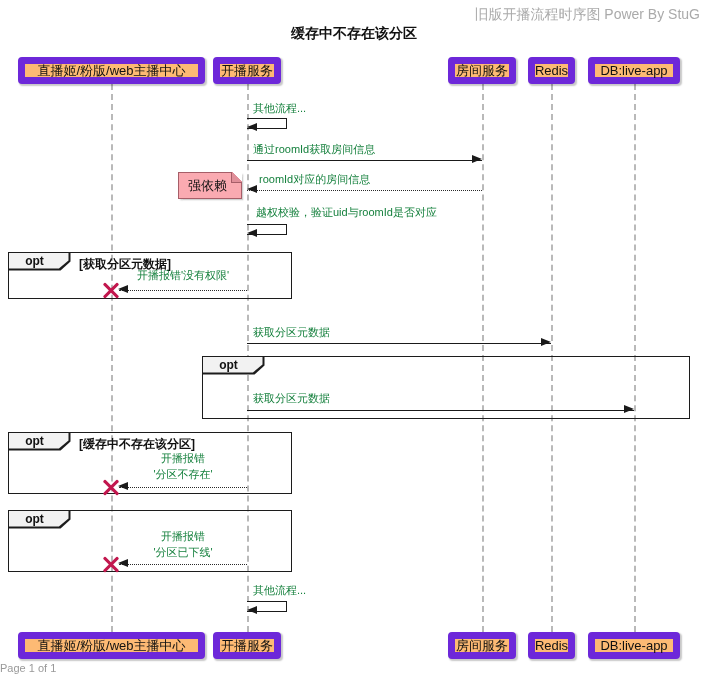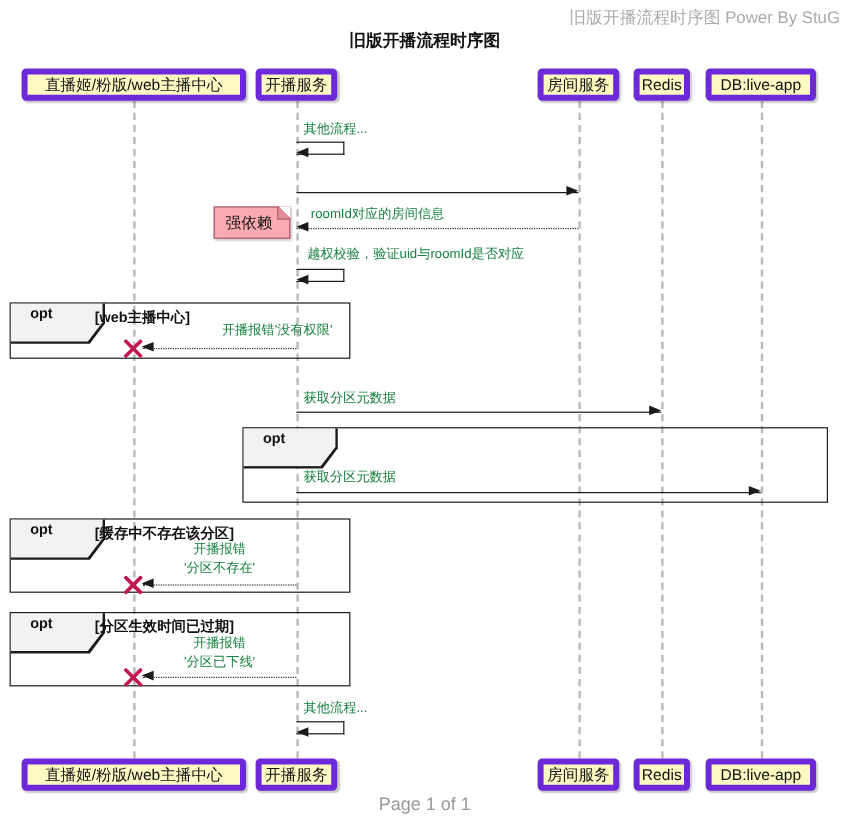--- a/index.html
+++ b/index.html
@@ -3,43 +3,43 @@
 <meta charset="utf-8">
 <style>
   html,body{margin:0;padding:0;background:#ffffff;}
   .canvas{
     position:relative;width:708px;height:682px;background:#ffffff;
     font-family:"Liberation Sans","DejaVu Sans",sans-serif;color:#111;
     overflow:hidden;
   }
   .credit{position:absolute;top:6px;right:8px;font-size:14px;color:#aaaaaa;}
   .title{position:absolute;top:25px;left:0;width:100%;text-align:center;font-size:14px;font-weight:bold;color:#111;}
-  .footer{position:absolute;top:662px;left:0;width:100%;text-align:center;font-size:15px;color:#999999;}
+  .footer{position:absolute;top:662px;left:0;width:100%;text-align:left;font-size:11px;color:#999999;}
 
   .lifeline{position:absolute;top:84px;height:548px;width:0;border-left:2px dashed #b9b9b9;}
 
   .pbox{
-    position:absolute;height:27px;background:#fef9c3;border:5px solid #6d28d9;border-radius:4px;
+    position:absolute;height:27px;background:#fdba74;border:7px solid #6d28d9;border-radius:4px;
     display:flex;align-items:center;justify-content:center;font-size:13px;color:#111;
     box-shadow:1.5px 1.5px 1.5px rgba(0,0,0,0.22);box-sizing:border-box;white-space:nowrap;
   }
 
   .mtext{position:absolute;font-size:11px;color:#15803d;white-space:nowrap;line-height:14px;}
   .mtext.center{transform:translateX(-50%);text-align:center;}
 
   .hline{position:absolute;height:0;border-top:1.5px solid #1a1a1a;}
   .dline{position:absolute;height:0;border-top:1.5px dotted #2a2a2a;}
 
   .ah-r{position:absolute;width:0;height:0;border-top:4.5px solid transparent;border-bottom:4.5px solid transparent;border-left:10px solid #1a1a1a;}
   .ah-l{position:absolute;width:0;height:0;border-top:4.5px solid transparent;border-bottom:4.5px solid transparent;border-right:10px solid #1a1a1a;}
 
   .selfloop{position:absolute;width:40px;height:11px;border:1.5px solid #1a1a1a;border-left:none;box-sizing:border-box;}
 
   .frame{position:absolute;border:1.8px solid #1c1c1c;box-sizing:border-box;}
-  .frame-label{position:absolute;left:-0.5px;top:-0.5px;width:62px;height:34px;padding-left:17px;}
+  .frame-label{position:absolute;left:-0.5px;top:-0.5px;width:62px;height:18px;}
   .pent-outer{position:absolute;left:0;top:0;width:100%;height:100%;background:#1c1c1c;
     clip-path:polygon(0 0,100% 0,100% 50%,84% 100%,0 100%);}
   .pent-inner{position:absolute;left:0;top:0;width:calc(100% - 2px);height:calc(100% - 2px);background:#f2f2f2;
     clip-path:polygon(0 0,100% 0,100% 50%,84% 100%,0 100%);}
   .pent-text{position:absolute;left:0;top:0;width:52px;height:16px;display:flex;align-items:center;justify-content:center;
     font-size:12px;font-weight:bold;color:#111;}
   .cond{position:absolute;font-size:12px;font-weight:bold;color:#111;white-space:nowrap;}
 
   .xmark{position:absolute;width:18px;height:18px;}
   .xmark::before,.xmark::after{content:"";position:absolute;left:-1px;top:7.5px;width:20px;height:3px;background:#C2174E;border-radius:1px;}
@@ -53,38 +53,39 @@
   .note-fold{position:absolute;top:-1px;right:-1px;width:11px;height:11px;
     background:linear-gradient(225deg,#ffffff 48%,#e08f99 50%);
     border-left:1px solid #A65E68;border-bottom:1px solid #A65E68;box-sizing:border-box;}
 </style>
 </head>
 <body>
 
 <div class="canvas">
 
   <div class="credit">旧版开播流程时序图 Power By StuG</div>
-  <div class="title">旧版开播流程时序图</div>
+  <div class="title">缓存中不存在该分区</div>
 
   <div class="lifeline" style="left:111px;"></div>
   <div class="lifeline" style="left:247px;"></div>
   <div class="lifeline" style="left:482px;"></div>
   <div class="lifeline" style="left:551px;"></div>
   <div class="lifeline" style="left:634px;"></div>
 
   <div class="pbox" style="left:18px;top:57px;width:187px;">直播姬/粉版/web主播中心</div>
   <div class="pbox" style="left:213px;top:57px;width:68px;">开播服务</div>
   <div class="pbox" style="left:448px;top:57px;width:68px;">房间服务</div>
   <div class="pbox" style="left:528px;top:57px;width:47px;">Redis</div>
   <div class="pbox" style="left:588px;top:57px;width:92px;">DB:live-app</div>
 
   <div class="mtext" style="left:253px;top:101px;">其他流程...</div>
   <div class="selfloop" style="left:247px;top:118px;"></div>
   <div class="ah-l" style="left:247px;top:123px;"></div>
 
+  <div class="mtext" style="left:253px;top:142px;">通过roomId获取房间信息</div>
   <div class="hline" style="left:247px;top:160px;width:235px;"></div>
   <div class="ah-r" style="left:472px;top:155px;"></div>
 
   <div class="note" style="left:178px;top:172px;width:64px;height:27px;">
     <span>强依赖</span>
     <span class="note-fold"></span>
   </div>
 
   <div class="mtext" style="left:259px;top:172px;text-align:right;">roomId对应的房间信息</div>
   <div class="dline" style="left:247px;top:190px;width:235px;"></div>
@@ -93,23 +94,23 @@
   <div class="mtext" style="left:256px;top:205px;">越权校验，验证uid与roomId是否对应</div>
   <div class="selfloop" style="left:247px;top:224px;"></div>
   <div class="ah-l" style="left:247px;top:229px;"></div>
 
   <div class="frame" style="left:8px;top:252px;width:284px;height:47px;">
     <div class="frame-label">
       <div class="pent-outer"></div>
       <div class="pent-inner"></div>
       <div class="pent-text">opt</div>
     </div>
-    <div class="cond" style="left:70px;top:3px;">[web主播中心]</div>
+    <div class="cond" style="left:70px;top:3px;">[获取分区元数据]</div>
   </div>
-  <div class="mtext center" style="left:183px;top:268px;margin-left:48px;">开播报错'没有权限'</div>
+  <div class="mtext center" style="left:183px;top:268px;">开播报错'没有权限'</div>
   <div class="dline" style="left:119px;top:290px;width:128px;"></div>
   <div class="ah-l" style="left:118px;top:285px;"></div>
   <div class="xmark" style="left:102px;top:281px;"></div>
 
   <div class="mtext" style="left:253px;top:325px;">获取分区元数据</div>
   <div class="hline" style="left:247px;top:343px;width:304px;"></div>
   <div class="ah-r" style="left:541px;top:338px;"></div>
 
   <div class="frame" style="left:202px;top:356px;width:488px;height:63px;">
     <div class="frame-label">
@@ -135,21 +136,20 @@
   <div class="dline" style="left:119px;top:487px;width:128px;"></div>
   <div class="ah-l" style="left:118px;top:482px;"></div>
   <div class="xmark" style="left:102px;top:478px;"></div>
 
   <div class="frame" style="left:8px;top:510px;width:284px;height:62px;">
     <div class="frame-label">
       <div class="pent-outer"></div>
       <div class="pent-inner"></div>
       <div class="pent-text">opt</div>
     </div>
-    <div class="cond" style="left:70px;top:3px;">[分区生效时间已过期]</div>
   </div>
   <div class="mtext center" style="left:183px;top:529px;">开播报错</div>
   <div class="mtext center" style="left:183px;top:545px;">'分区已下线'</div>
   <div class="dline" style="left:119px;top:564px;width:128px;"></div>
   <div class="ah-l" style="left:118px;top:559px;"></div>
   <div class="xmark" style="left:102px;top:555px;"></div>
 
   <div class="mtext" style="left:253px;top:583px;">其他流程...</div>
   <div class="selfloop" style="left:247px;top:601px;"></div>
   <div class="ah-l" style="left:247px;top:606px;"></div>

